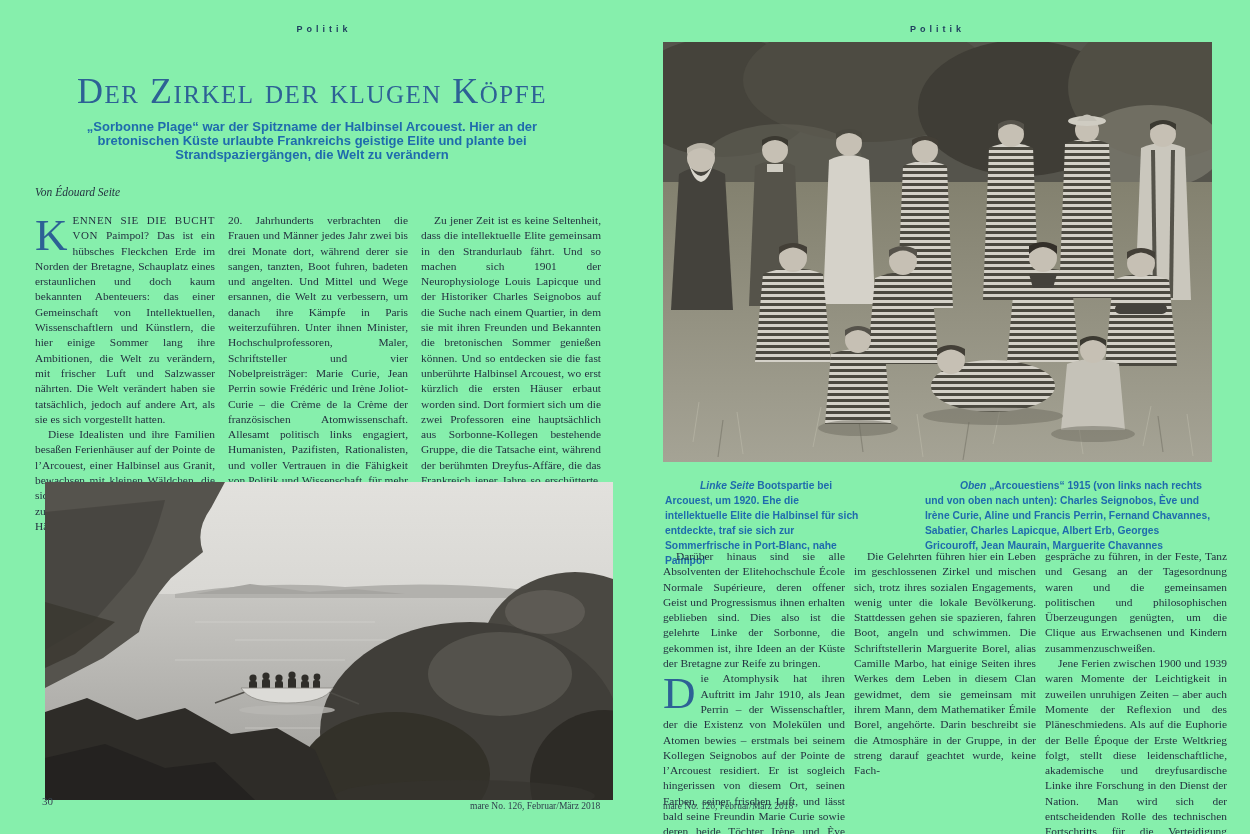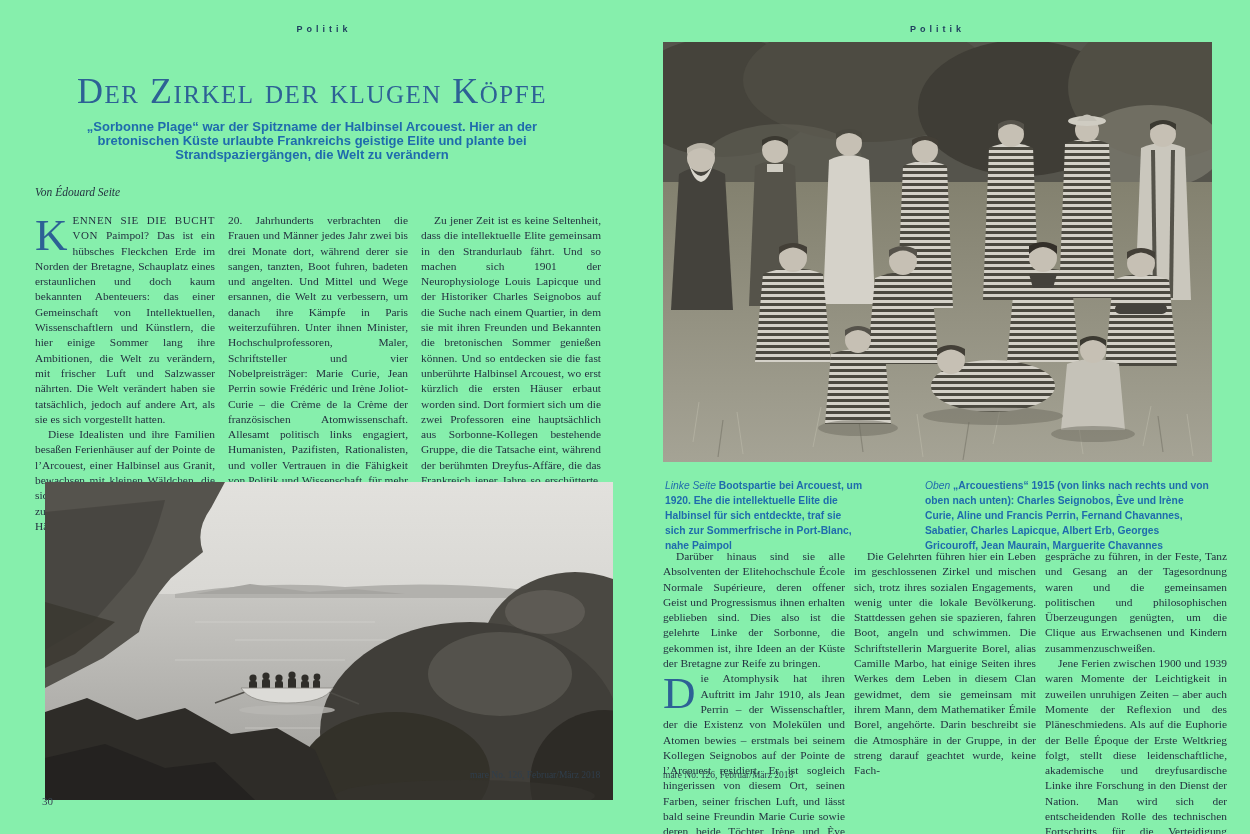--- a/index.html
+++ b/index.html
@@ -34,25 +34,25 @@
            font-family:"Liberation Serif",serif;}
   .lead{letter-spacing:0.6px;font-size:11px;}
 
   .photo{position:absolute;margin:0;padding:0;}
   .photo svg{display:block;width:100%;height:100%;}
   .left-photo{top:482px;left:45px;width:568px;height:318px;}
   .right-photo{top:42px;left:38px;width:549px;height:420px;}
 
   .caption{position:absolute;margin:0;font-family:"Liberation Sans",sans-serif;
            font-size:10.3px;font-weight:bold;line-height:15px;color:#1f6bad;}
-  .caption em{font-style:italic;font-weight:normal;}
+  .caption em{font-style:italic;font-weight:bold;margin-left:35px;}
   .cap-left{top:478px;left:40px;width:198px;}
   .cap-right{top:478px;left:300px;width:288px;}
 
-  .footer{position:absolute;top:770px;margin:0;font-size:9.5px;color:#2f3e4c;
+  .footer{position:absolute;top:801px;margin:0;font-size:9.5px;color:#2f3e4c;
           font-family:"Liberation Serif",serif;}
   .leftpg .footer{left:470px;}
   .rightpg .footer{left:38px;}
   .pagenum{position:absolute;font-size:11px;color:#3a4a58;font-family:Liberation Serif, serif;}
   .leftpg .pagenum{top:795px;left:42px;}
   .rightpg .pagenum{top:805px;left:580px;margin-top:40px;}
 </style>
 </head>
 <body>
 

